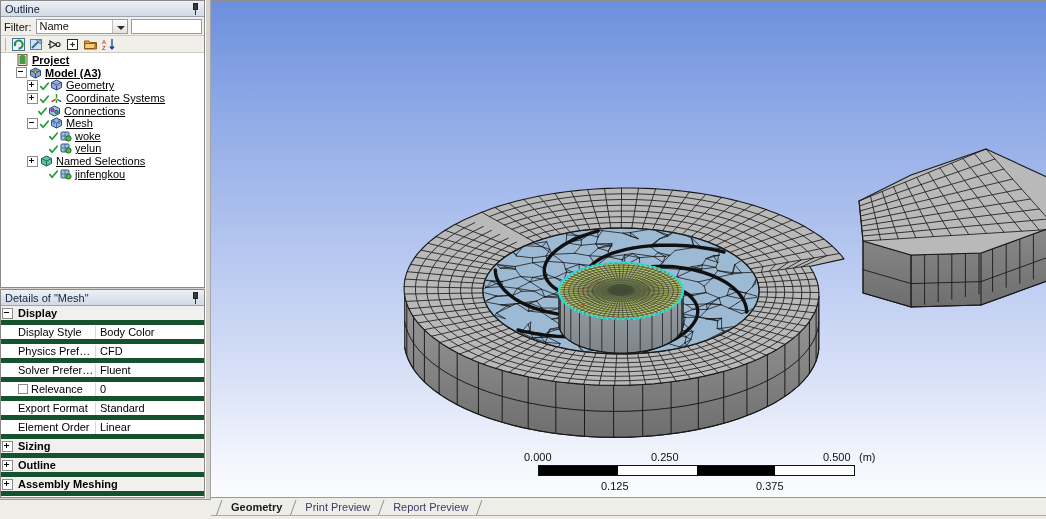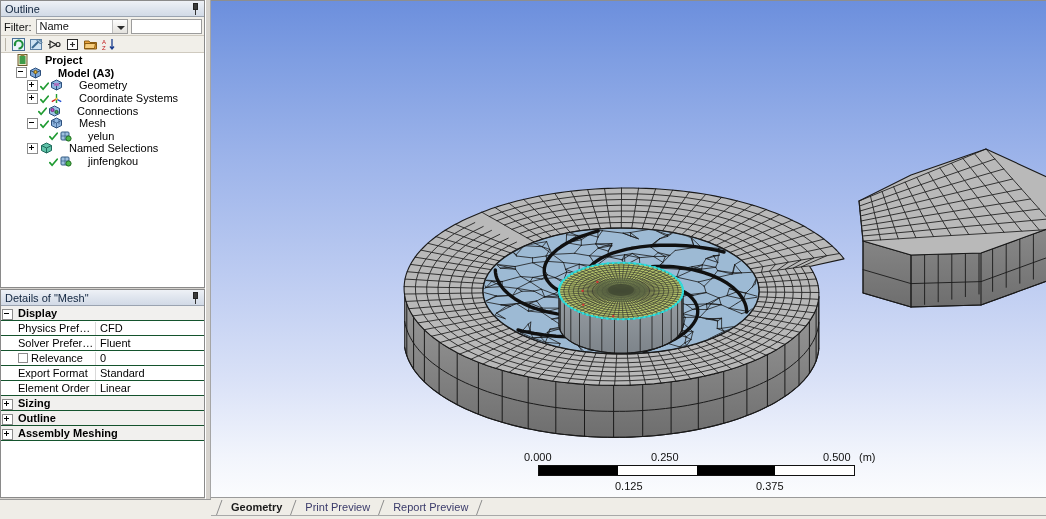--- a/index.html
+++ b/index.html
@@ -30,34 +30,34 @@
      border-left:4px solid transparent;border-right:4px solid transparent;border-top:4px solid #2b2b2b;}
   .filter-field{flex:1;height:15px;background:#fff;border:1px solid #9c9c9c;box-sizing:border-box;}
 
   .tb-row{height:17px;display:flex;align-items:center;gap:3px;padding:1px 2px;box-sizing:border-box;
      background:#f1efe9;border-bottom:1px solid #cfcabf;}
   .tb-sep{width:1px;height:13px;background:#b9b4a8;margin:0 2px;}
   .tbi{width:15px;height:15px;position:relative;display:inline-block;}
 
   .tree{position:absolute;left:0;top:53px;right:0;bottom:0;overflow:hidden;background:#fff;}
   .tnode{height:12.6px;display:flex;align-items:center;font-size:11px;white-space:nowrap;line-height:12px;}
-  .tnode span.lbl{padding-left:16px;}
+  .tnode span.lbl{padding-left:3px;text-decoration:underline;}
   .bold{font-weight:bold;}
   .exp{width:9px;height:9px;border:1px solid #8c8c8c;background:#fff;position:relative;
      display:inline-block;margin-right:2px;flex:none;}
   .exp:before{content:"";position:absolute;left:1px;top:3px;width:5px;height:1px;background:#000;}
   .exp.plus:after{content:"";position:absolute;left:3px;top:1px;width:1px;height:5px;background:#000;}
   .spc{display:inline-block;flex:none;}
   .chk{width:9px;height:9px;flex:none;margin-right:1px;}
   .ico{width:13px;height:12px;flex:none;}
 
   
   #details{left:0;top:289px;width:205px;height:209px;}
   .dt-body{position:absolute;left:0;top:16px;right:0;bottom:0;overflow:hidden;background:#fff;}
-  .drow{display:flex;height:14px;align-items:flex-end;border-bottom:1px solid #14532d;font-size:11px;}
+  .drow{display:flex;height:14px;align-items:center;border-bottom:5px solid #14532d;font-size:11px;}
   .drow.group{background:#f1f0ee;font-weight:bold;}
   .dc-exp{width:13px;display:flex;align-items:center;justify-content:center;flex:none;
      border-right:1px solid transparent;}
   .dname{width:77px;flex:none;padding-left:3px;line-height:13px;border-right:1px solid #d9d9d9;
      overflow:hidden;text-overflow:ellipsis;white-space:nowrap;}
   .drow.group .dname{width:auto;flex:1;border-right:none;}
   .dval{flex:1;padding-left:4px;line-height:13px;overflow:hidden;white-space:nowrap;}
   .cbox{width:8px;height:8px;border:1px solid #8c8c8c;background:#fff;display:inline-block;
      margin-right:3px;vertical-align:-1px;}
 
@@ -234,20 +234,33 @@
           <span class="spc" style="width: 37px;"></span>
           <span class="spc" style="width: 11px;"></span>
           <span class="chk"><svg class="chk" width="9" height="9" viewBox="0 0 9 9">
               <path d="M0.8 4.6 L3.1 7.2 L8.2 1.2" fill="none" stroke="#1f9b32" stroke-width="1.7" stroke-linecap="round"></path>
             </svg></span>
           <span class="ico"><svg width="13" height="12" viewBox="0 0 13 12">
               <rect x="2" y="2" width="8" height="8" rx="1" fill="#9fc0df" stroke="#345d85"></rect>
               <path d="M2 6 L10 6 M6 2 L6 10" stroke="#345d85" stroke-width="0.7"></path>
               <circle cx="9.5" cy="8.5" r="2.6" fill="#4db84d" stroke="#1f6b1f"></circle>
             </svg></span>
+          <span class="lbl">woke</span>
+        </div>
+        <div class="tnode">
+          <span class="spc" style="width: 37px;"></span>
+          <span class="spc" style="width: 11px;"></span>
+          <span class="chk"><svg class="chk" width="9" height="9" viewBox="0 0 9 9">
+              <path d="M0.8 4.6 L3.1 7.2 L8.2 1.2" fill="none" stroke="#1f9b32" stroke-width="1.7" stroke-linecap="round"></path>
+            </svg></span>
+          <span class="ico"><svg width="13" height="12" viewBox="0 0 13 12">
+              <rect x="2" y="2" width="8" height="8" rx="1" fill="#9fc0df" stroke="#345d85"></rect>
+              <path d="M2 6 L10 6 M6 2 L6 10" stroke="#345d85" stroke-width="0.7"></path>
+              <circle cx="9.5" cy="8.5" r="2.6" fill="#4db84d" stroke="#1f6b1f"></circle>
+            </svg></span>
           <span class="lbl">yelun</span>
         </div>
         <div class="tnode">
           <span class="spc" style="width: 26px;"></span>
           <span class="exp plus"></span>
           <span class="spc" style="width: 0px;"></span>
           <span class="ico"><svg width="13" height="12" viewBox="0 0 13 12">
               <path d="M6.5 1 L11.5 3.5 L11.5 8.5 L6.5 11 L1.5 8.5 L1.5 3.5 Z" fill="#5fc2a8" stroke="#1f6b5c"></path>
               <path d="M1.5 3.5 L6.5 6 L11.5 3.5 M6.5 6 L6.5 11" stroke="#1f6b5c" fill="none"></path>
             </svg></span>
@@ -273,20 +286,25 @@
     <div class="panel-title">
       <span>Details of "Mesh"</span>
       <span class="pin"></span>
     </div>
     <div class="dt-body">
         <div class="drow group">
           <div class="dc-exp">
             <span class="exp" style="margin-right: 0px;"></span>
           </div>
           <div class="dname">Display</div>
+        </div>
+        <div class="drow">
+          <div class="dc-exp"></div>
+          <div class="dname">Display Style</div>
+          <div class="dval">Body Color</div>
         </div>
         <div class="drow">
           <div class="dc-exp"></div>
           <div class="dname">Physics Preference</div>
           <div class="dval">CFD</div>
         </div>
         <div class="drow">
           <div class="dc-exp"></div>
           <div class="dname">Solver Preference</div>
           <div class="dval">Fluent</div>
@@ -1187,21 +1205,21 @@
     <div class="lg-labels" style="left:313px;top:450px;">0.000</div>
     <div class="lg-labels" style="left:440px;top:450px;">0.250</div>
     <div class="lg-labels" style="left:612px;top:450px;">0.500</div>
     <div class="lg-labels" style="left:648px;top:450px;">(m)</div>
     <div class="lg-bar" style="left:327px;top:464px;width:317px;height:11px;">
       <div class="on"></div>
       <div></div>
       <div class="on"></div>
       <div></div>
     </div>
-    <div class="lg-labels" style="left:404px;top:479px;">0.125</div>
+    <div class="lg-labels" style="left:390px;top:479px;">0.125</div>
     <div class="lg-labels" style="left:545px;top:479px;">0.375</div>
   </div>
 
   <div id="tabstrip">
     <div id="tabline"></div>
     <div class="tabs">
         <span class="tabsl"></span>
         <div class="tab active">Geometry</div>
         <span class="tabsl"></span>
         <div class="tab">Print Preview</div>

